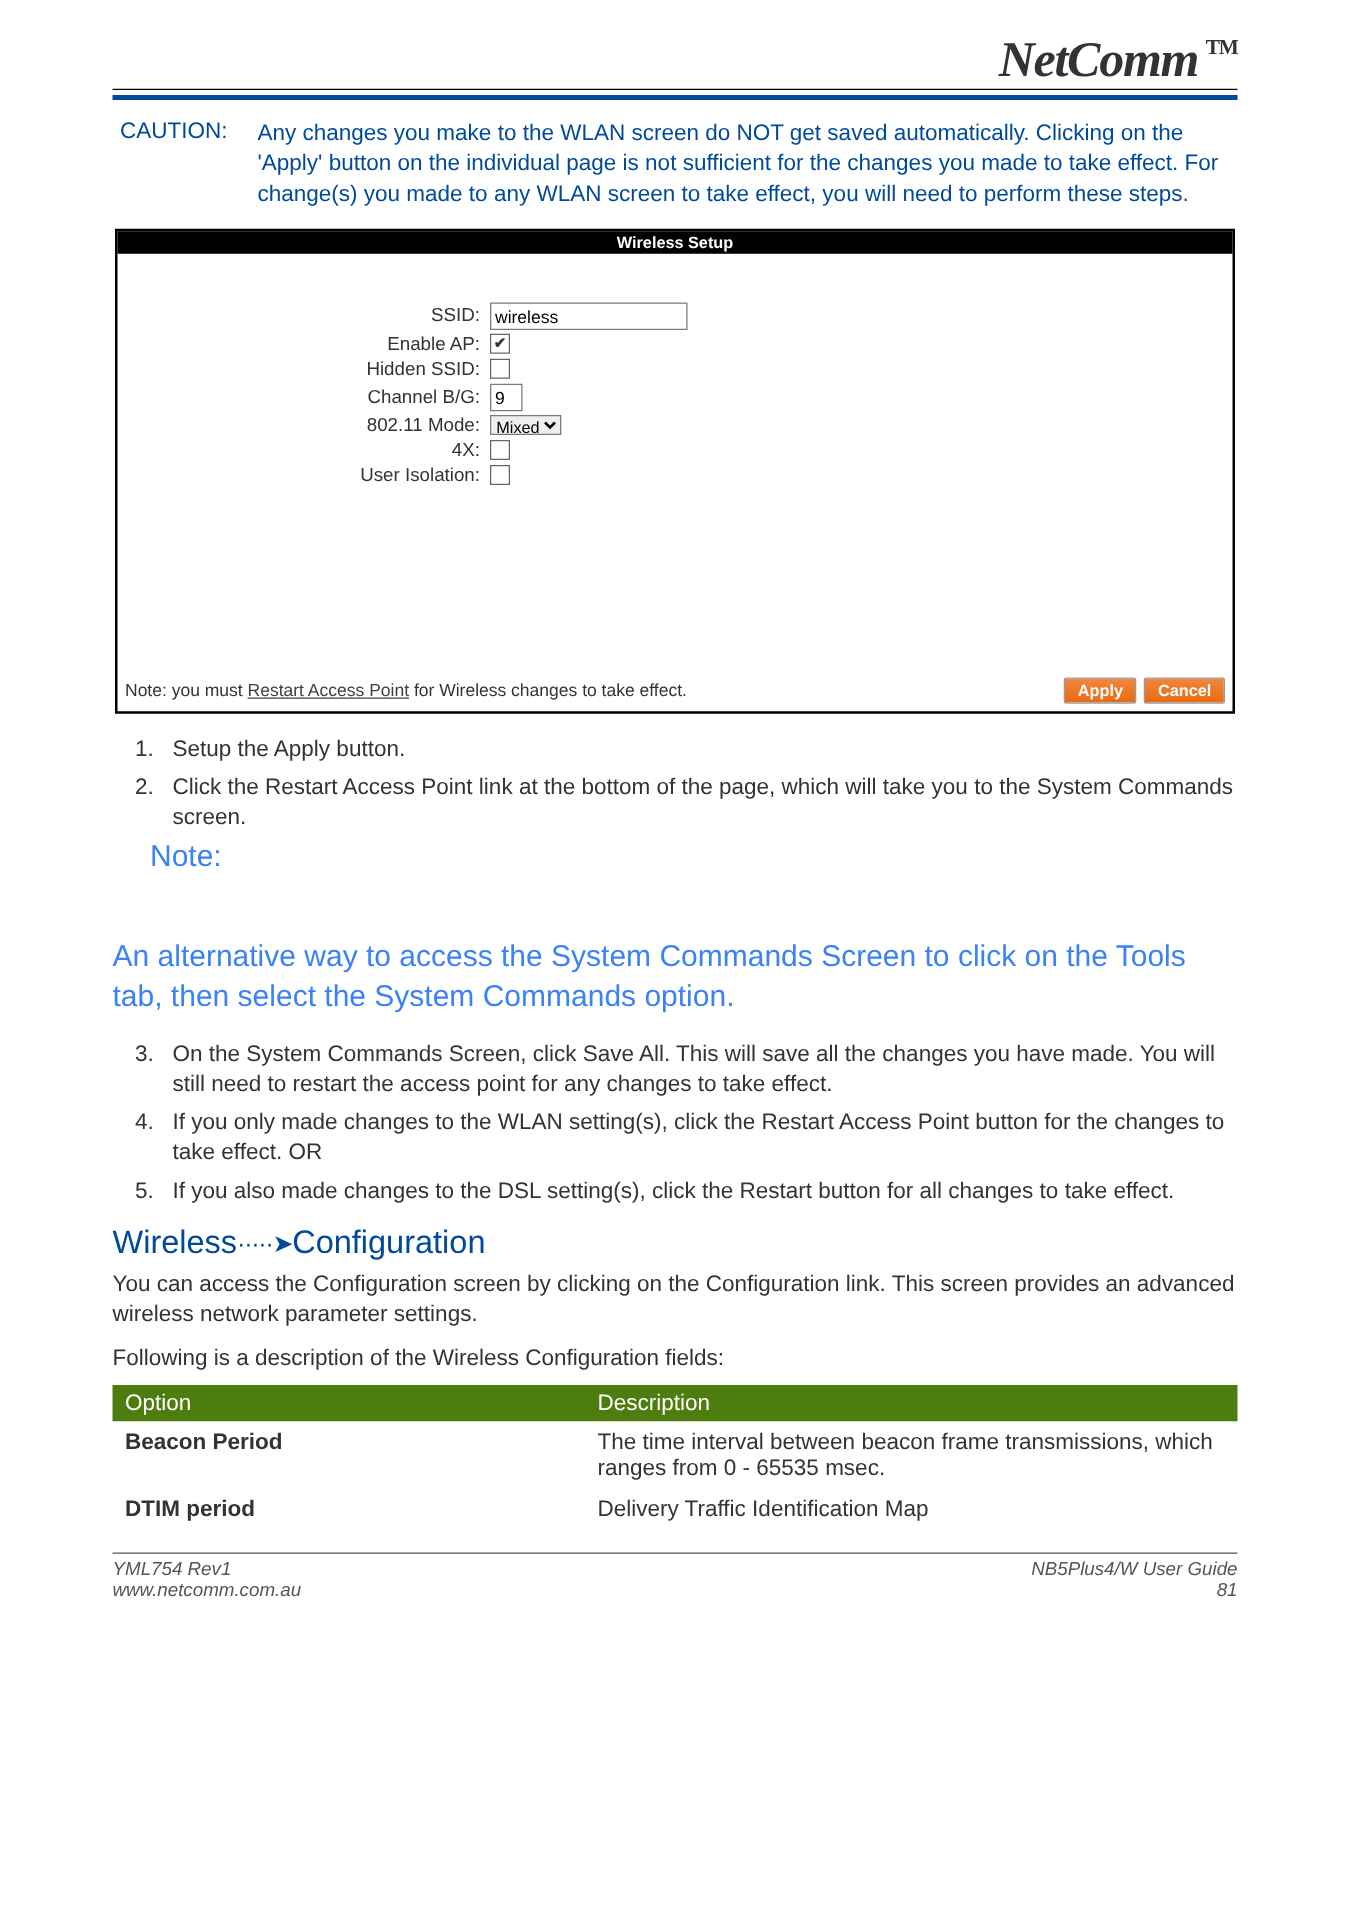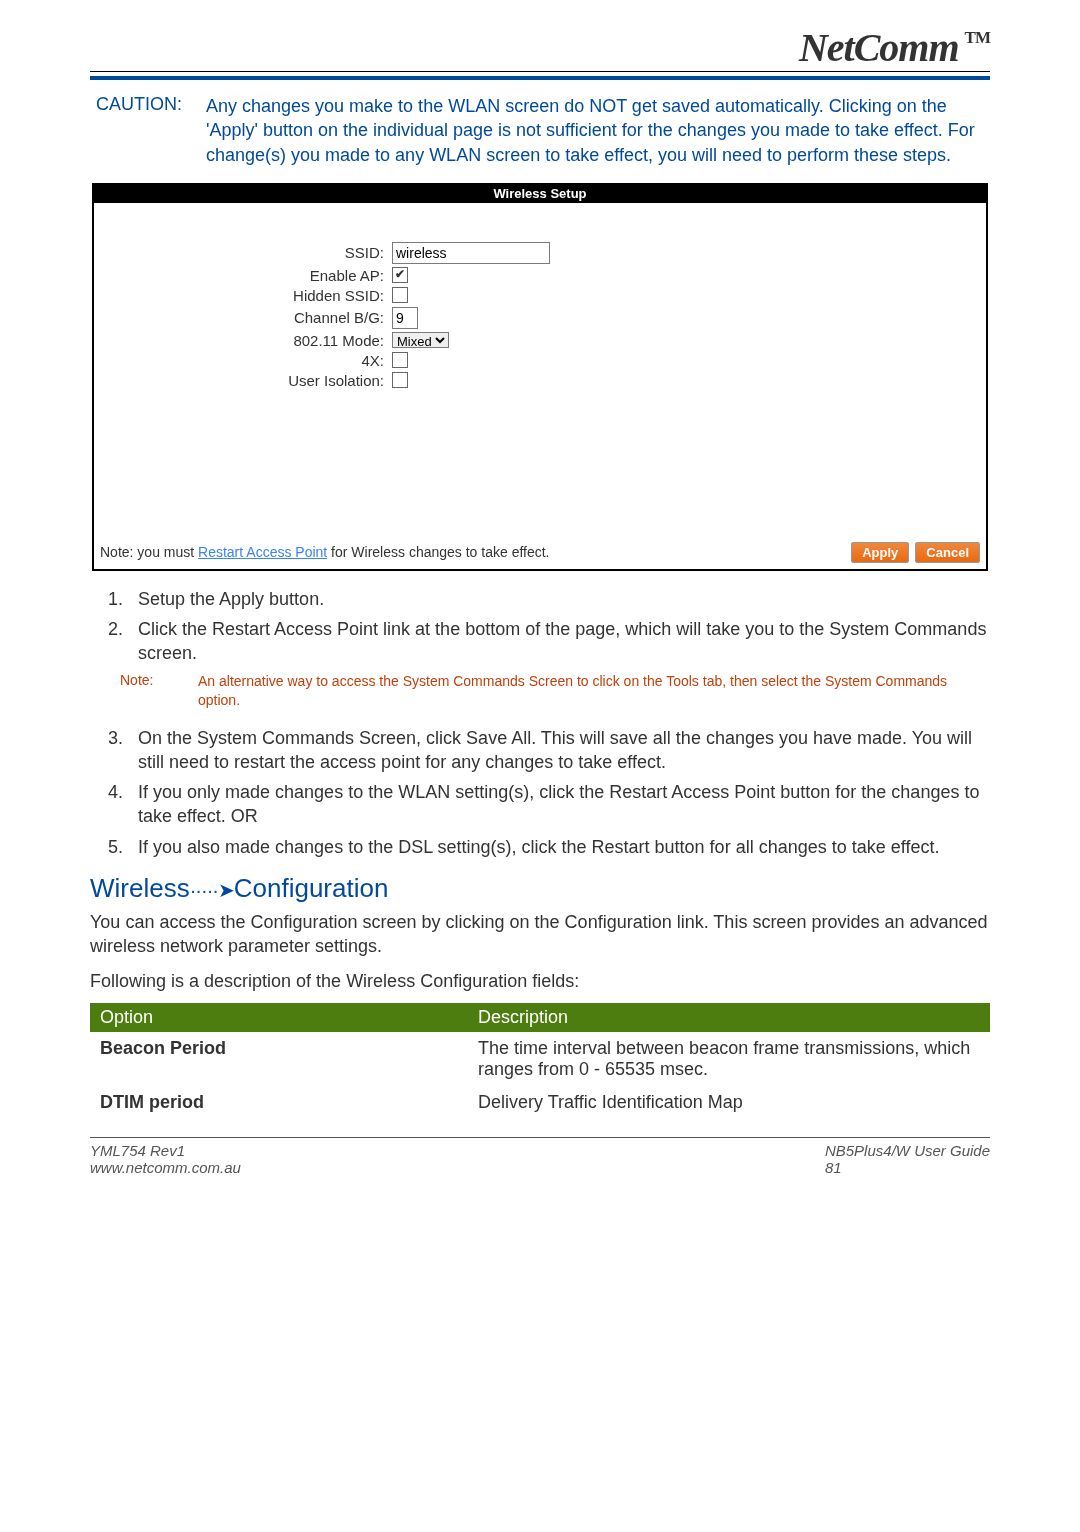--- a/index.html
+++ b/index.html
@@ -55,30 +55,30 @@
     width:150px; height:18px; border:1px solid #7a7a7a; padding:1px 3px;
   }
   .txtin.small { width:18px; }
   .sel {
     font-family: inherit; font-size:13px;
     border:1px solid #7a7a7a; height:16px;
   }
   .panel-gap { height:140px; }
   .panel-footer { display:flex; align-items:center; padding:4px 6px 6px 6px; border-top:0; font-size:14px; }
   .panel-footer .note { flex:1; }
-  .panel-footer .note a { color:#3b82f6; text-decoration:underline;text-align:right; }
+  .panel-footer .note a { color:#404040; text-decoration:underline;text-align:right; }
   .btn {
     border:1px solid #999; background:linear-gradient(#f1873d,#e86a11);
     color:#fff; font-weight:bold; font-size:13px;
     padding:2px 10px; margin-left:6px; border-radius:2px;
   }
 
   ol { margin: 16px 0 6px 38px; padding:0; font-size:18px; }
   ol li { margin-bottom:6px; line-height:1.35; padding-left:10px;}
-  .note-row { display:flex; color:#c2410c; font-size:14px; margin:6px 0 6px 0; }
+  .note-row { display:flex; color:#3b82f6; font-size:24px; margin:6px 0 6px 0;flex-direction:column; }
   .note-label { width:78px; flex:0 0 78px; margin-left:30px;}
   .note-text { flex:1; line-height:1.35; }
 
   h2.sec {
     color:#004a99; font-weight:normal; font-size:26px; margin:14px 0 6px 0;
     font-family: Verdana, Geneva, sans-serif;
   }
   .arrow { letter-spacing:-1px; font-size:20px; vertical-align:middle; }
   .para { font-size:18px; margin:6px 0 10px 0; line-height:1.35; }
 
@@ -86,21 +86,21 @@
   table.opt thead th {
     background:#4d7c0f; color:#fff; font-weight:normal; text-align:left;
     padding:4px 10px;
   }
   table.opt td { padding:6px 10px; vertical-align:top; }
   table.opt td.optname { font-weight:bold; width:42%; }
 
   .footerline { border-top:1px solid #555; margin-top:18px; }
   .pagefoot { display:flex; font-style:italic; color:#555; font-size:15px; padding-top:4px; }
   .pagefoot .left { flex:1; }
-  .pagefoot .right { }
+  .pagefoot .right { text-align:right; }
 </style>
 </head>
 <body>
 
 <div class="page">
   <div class="brand">
     <span>NetComm</span><sup>TM</sup>
   </div>
   <div class="topline1"></div>
   <div class="topline2"></div>

